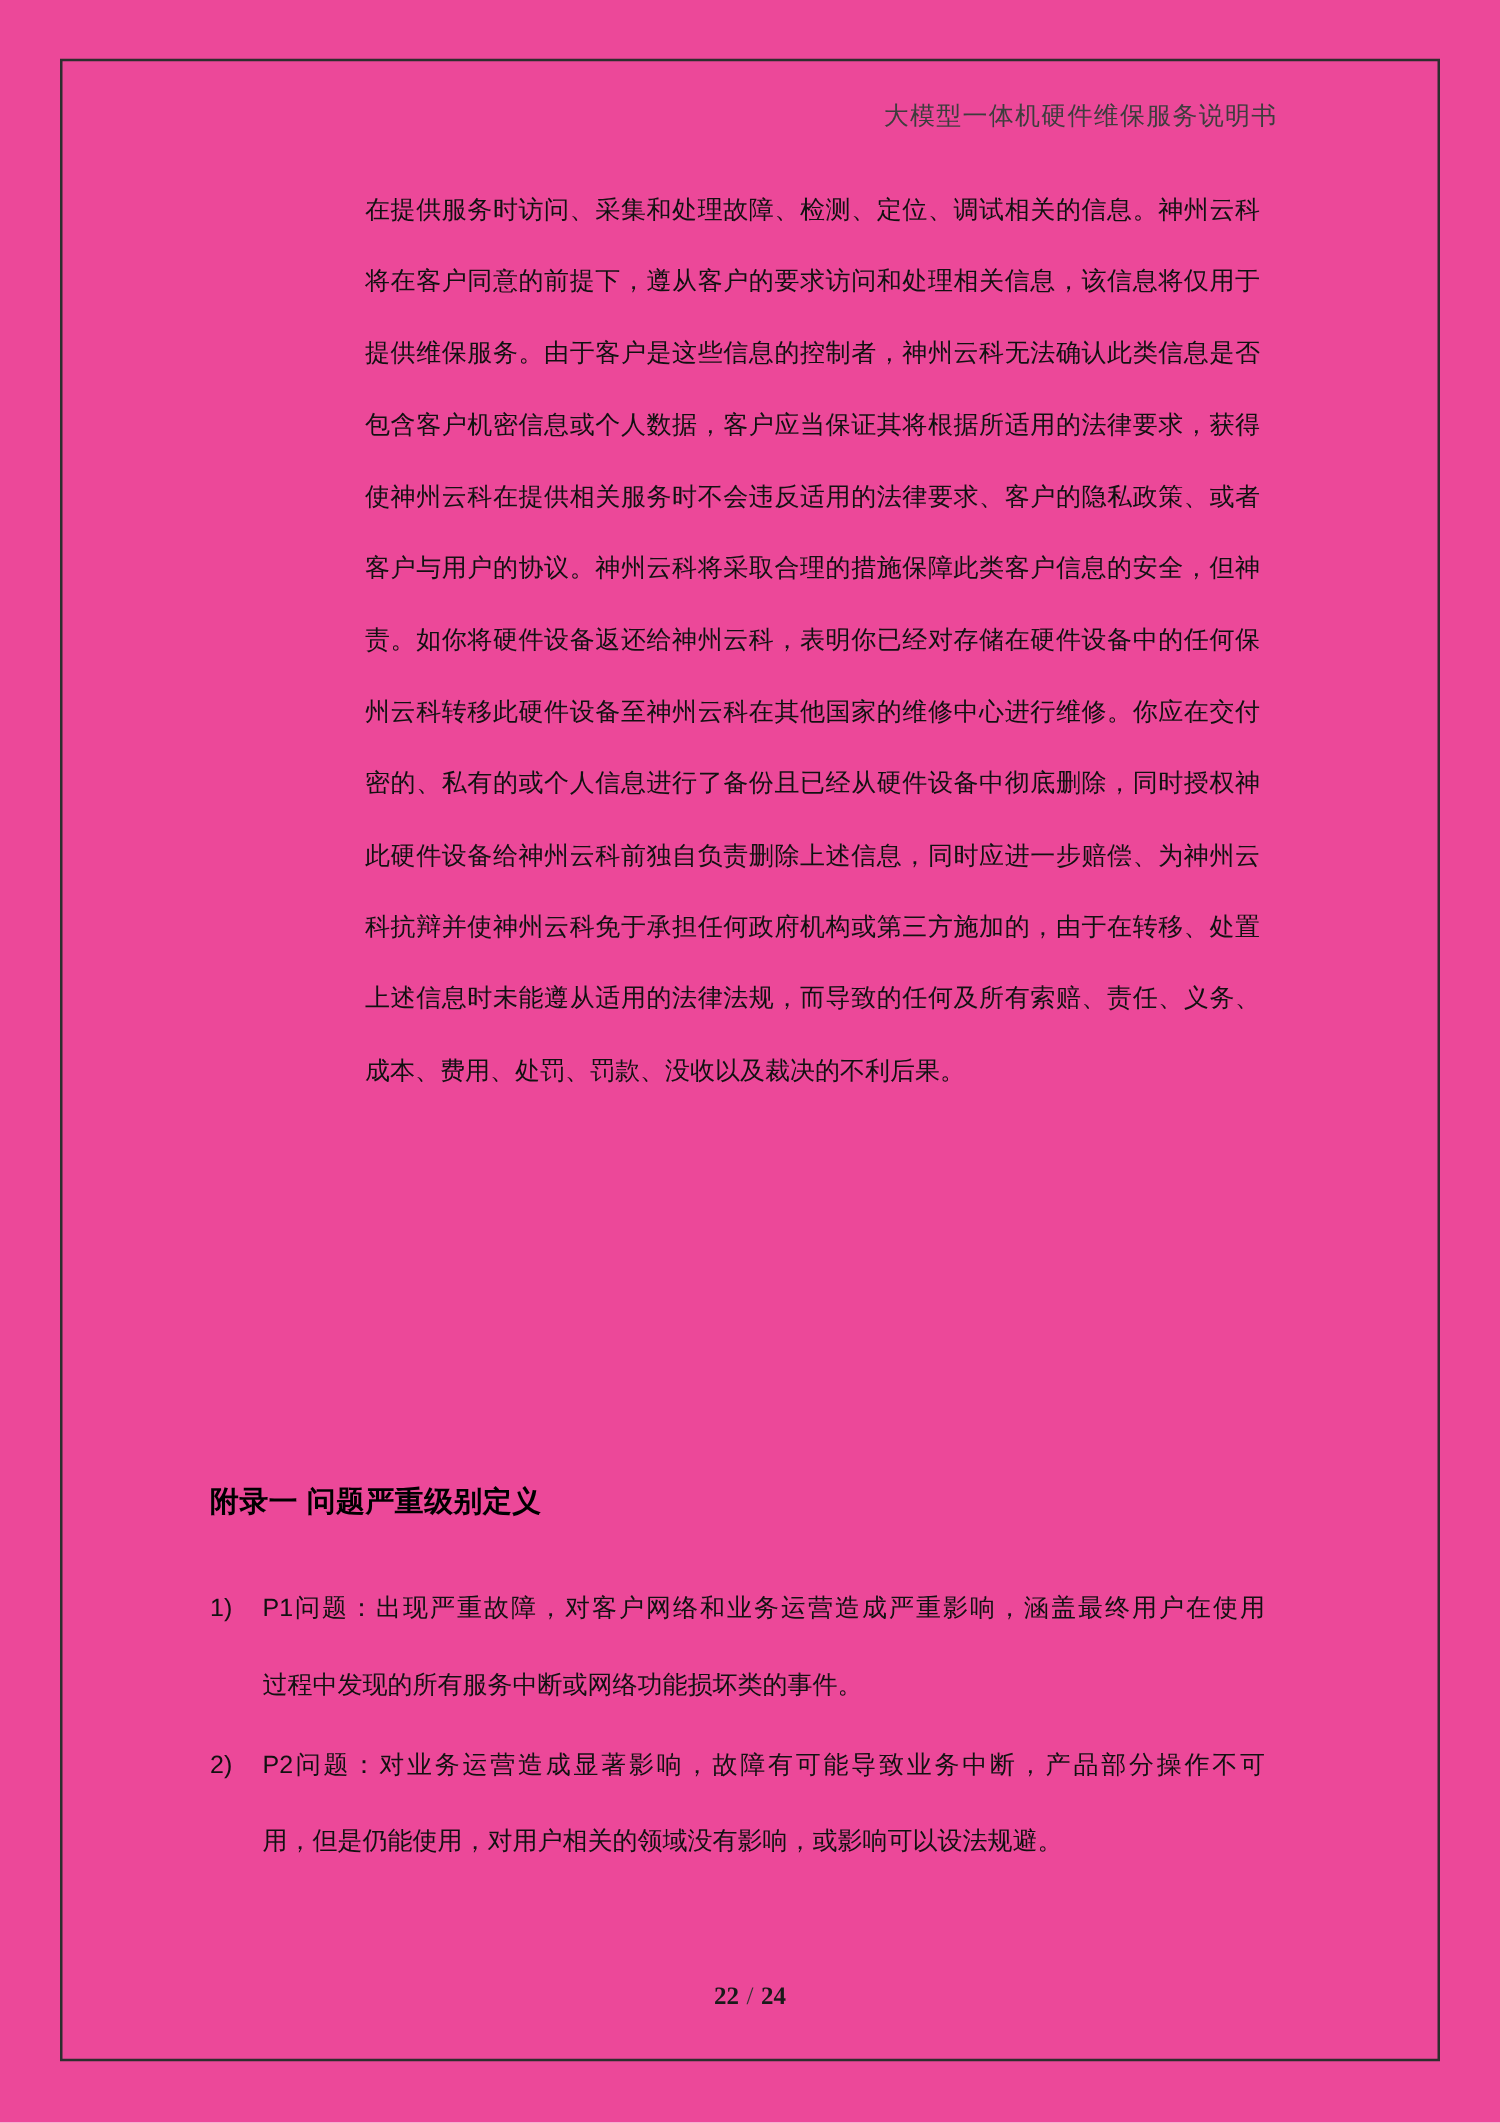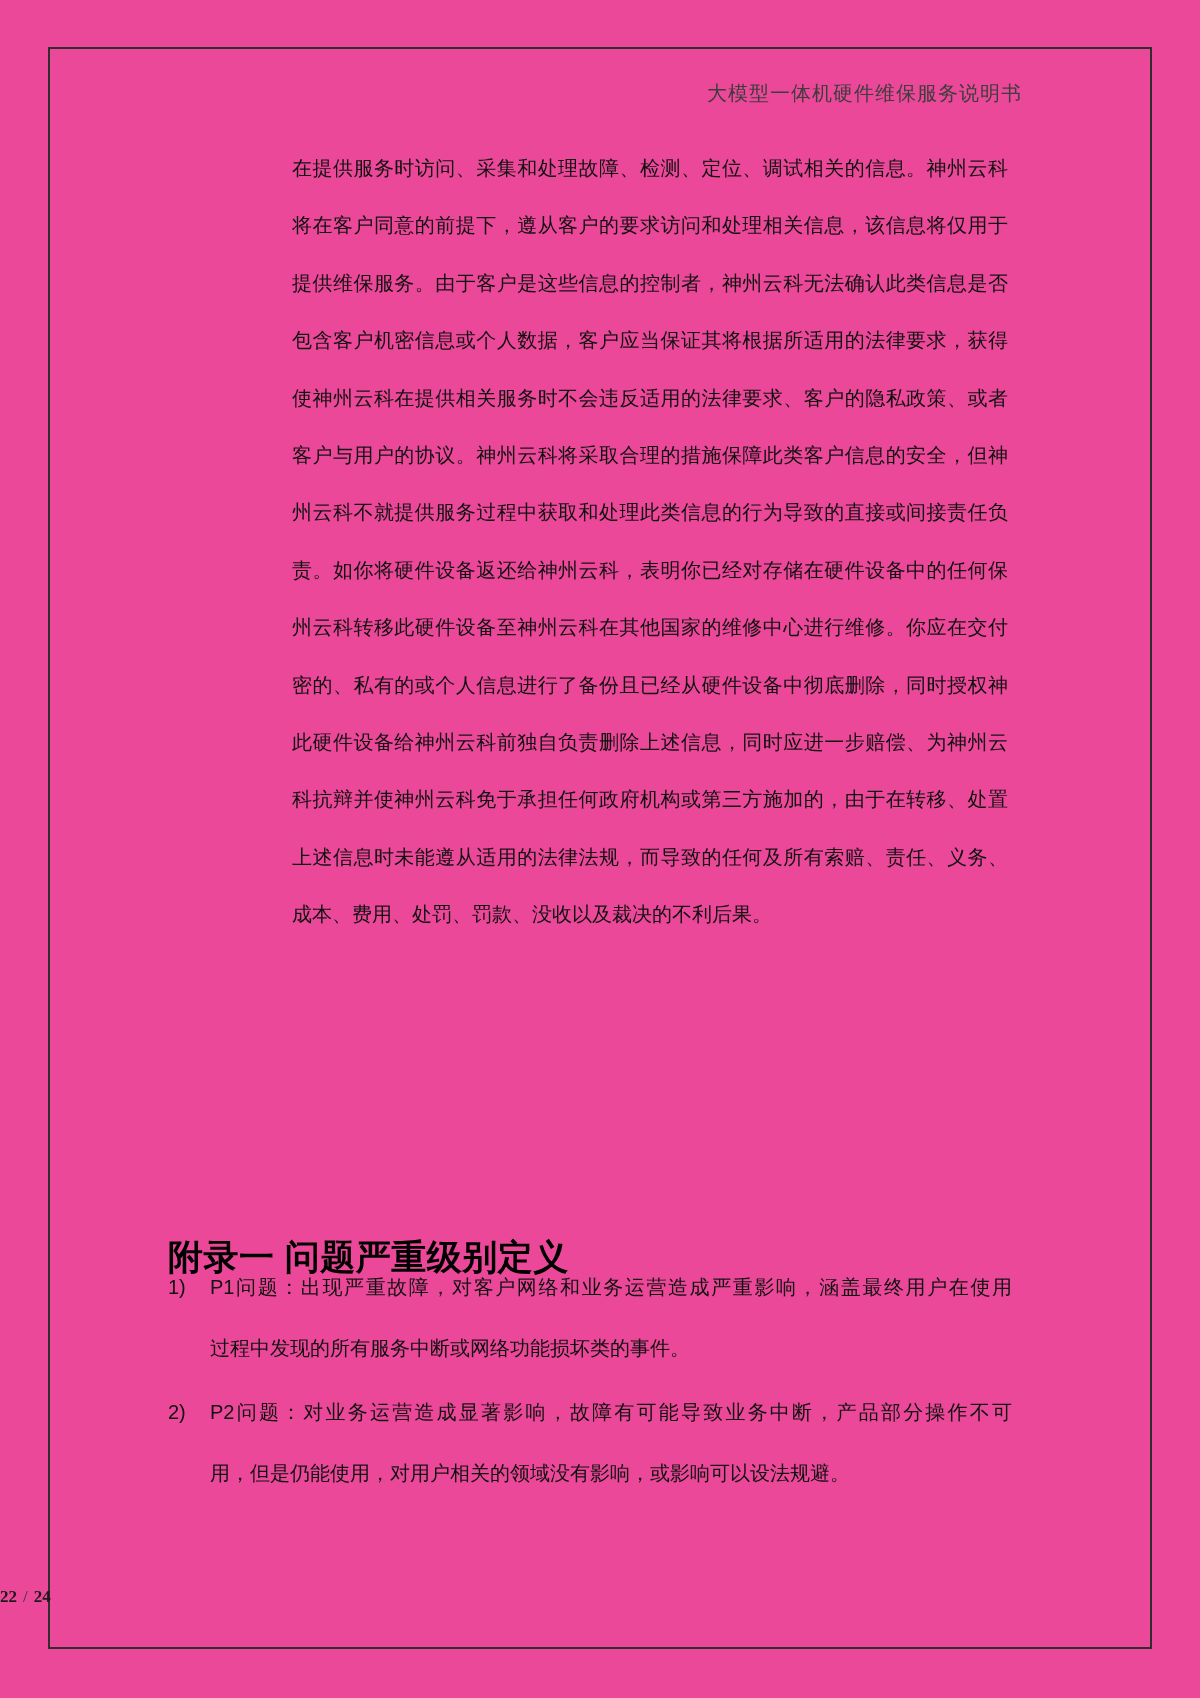--- a/index.html
+++ b/index.html
@@ -58,23 +58,23 @@
     white-space: nowrap;
   }
   #body-paragraph .tline.last {
     text-align: right;
     text-align-last: left;
   }
   
   #appendix-heading {
     position: absolute;
     left: 168px;
-    top: 1236px;
+    top: 1180px;
     width: 900px;
-    font-size: 35px;
+    font-size: 23px;
     font-weight: 700;
     line-height: 42px;
     color: #000000;
     letter-spacing: 0.5px;
   }
   
   #severity-list {
     position: absolute;
     left: 168px;
     top: 1256px;
@@ -106,23 +106,23 @@
   .list-row.cont .list-text {
     text-align: left;
     font-family: Liberation Mono, monospace;
   }
   
   #footer {
     position: absolute;
     left: 0;
     top: 1584px;
     width: 1200px;
-    text-align: left;
+    text-align: center;
     font-family: "Liberation Serif", "DejaVu Serif", serif;
-    font-size: 17px;
+    font-size: 20px;
     line-height: 26px;
     color: #1a1a1a;
   }
   #footer .pagenum { font-weight: 700; }
   #footer .sep { font-weight: 400; color: #333333; padding: 0 6px; }
 </style>
 </head>
 <body>
 
 <div id="page">
@@ -131,21 +131,20 @@
 
   <div id="header">大模型一体机硬件维保服务说明书</div>
 
   <div id="body-paragraph">
     <div class="tline">在提供服务时访问、采集和处理故障、检测、定位、调试相关的信息。神州云科</div>
     <div class="tline">将在客户同意的前提下，遵从客户的要求访问和处理相关信息，该信息将仅用于</div>
     <div class="tline">提供维保服务。由于客户是这些信息的控制者，神州云科无法确认此类信息是否</div>
     <div class="tline">包含客户机密信息或个人数据，客户应当保证其将根据所适用的法律要求，获得</div>
     <div class="tline">使神州云科在提供相关服务时不会违反适用的法律要求、客户的隐私政策、或者</div>
     <div class="tline">客户与用户的协议。神州云科将采取合理的措施保障此类客户信息的安全，但神</div>
-    <div class="tline">州云科不就提供服务过程中获取和处理此类信息的行为导致的直接或间接责任负</div>
     <div class="tline">责。如你将硬件设备返还给神州云科，表明你已经对存储在硬件设备中的任何保</div>
     <div class="tline">州云科转移此硬件设备至神州云科在其他国家的维修中心进行维修。你应在交付</div>
     <div class="tline">密的、私有的或个人信息进行了备份且已经从硬件设备中彻底删除，同时授权神</div>
     <div class="tline">此硬件设备给神州云科前独自负责删除上述信息，同时应进一步赔偿、为神州云</div>
     <div class="tline">科抗辩并使神州云科免于承担任何政府机构或第三方施加的，由于在转移、处置</div>
     <div class="tline">上述信息时未能遵从适用的法律法规，而导致的任何及所有索赔、责任、义务、</div>
     <div class="tline last">成本、费用、处罚、罚款、没收以及裁决的不利后果。</div>
   </div>
 
   <div id="appendix-heading">附录一 问题严重级别定义</div>

